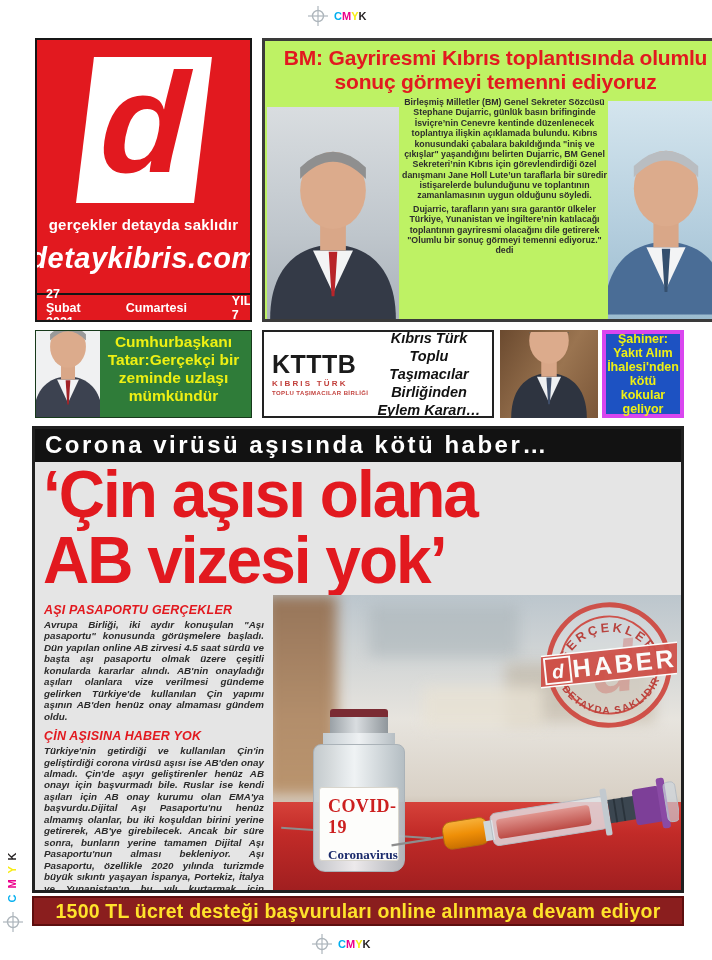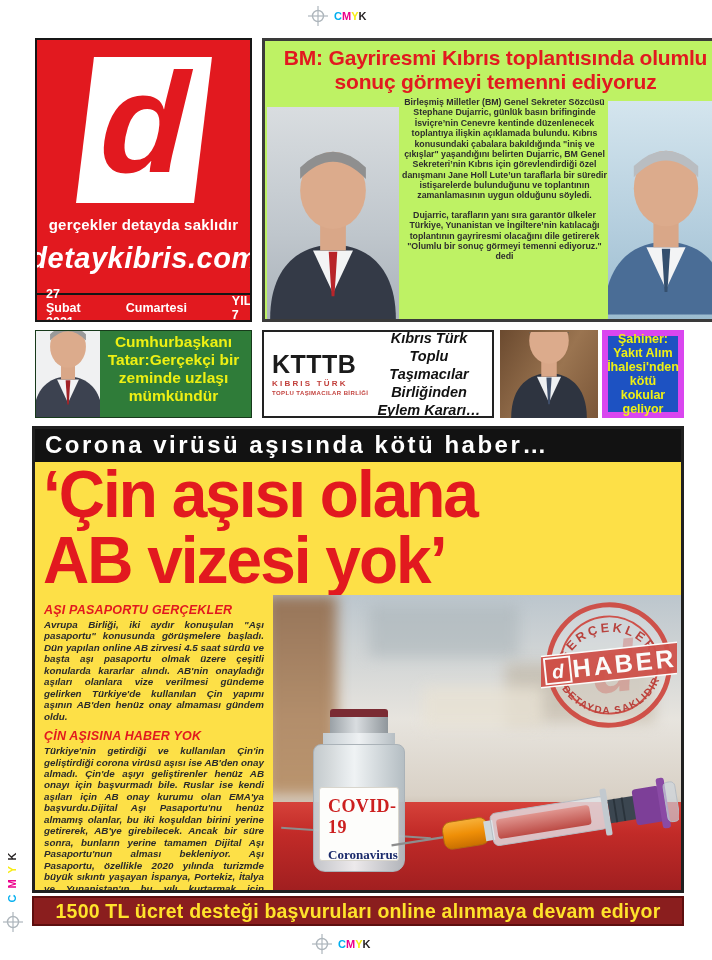--- a/index.html
+++ b/index.html
@@ -29,21 +29,21 @@
   .bm-box { position:absolute; left:262px; top:38px; width:467px; height:284px; background:#bef264;
     border:3px solid #3a3a3a; overflow:hidden; }
   .bm-headline { margin-top:5px; padding:0 14px; text-align:center; color:#e2191f;
     font-weight:bold; font-size:21px; line-height:1.12; letter-spacing:-.2px; }
   .photo { position:absolute; bottom:0; overflow:hidden; }
   .photo svg { position:absolute; bottom:0; left:50%; transform:translateX(-50%); }
   .bm-photo-left  { left:2px;  width:132px; height:212px; background:linear-gradient(180deg,#d9dde0 0%,#bfc6cc 60%,#aab2ba 100%); }
   .bm-photo-right { right:2px; width:116px; height:218px; background:linear-gradient(180deg,#d4e5ee 0%,#b3cddd 60%,#9cbccf 100%); }
   .bm-body { position:absolute; left:136px; right:118px; top:56px; bottom:2px; z-index:2;
     font-size:8.8px; font-weight:bold; color:#2e2e2e; line-height:1.18; text-align:center; }
-  .bm-body p + p { margin-top:9px; padding:0 6px; }
+  .bm-body p + p { margin-top:3px; padding:0 6px; }
 
   
   .teaser-green { position:absolute; left:35px; top:330px; width:217px; height:88px;
     background:#2f7c39; border:1px solid #173a1b; display:flex; overflow:hidden; }
   .teaser-green .photo-cell { position:relative; width:64px; background:#f0f1f2; overflow:hidden; }
   .photo-cell svg { position:absolute; bottom:0; left:50%; transform:translateX(-50%); }
   .teaser-green .txt { flex:1; display:flex; align-items:center; justify-content:center; text-align:center;
     color:#eef013; font-weight:bold; font-size:15.5px; line-height:1.16; padding:2px 4px 12px 0;border-radius:30px; }
 
   .ktttb-box { position:absolute; left:262px; top:330px; width:232px; height:88px; background:#fff;
@@ -54,26 +54,26 @@
   .ktttb-sub1 { font-size:8px; font-weight:bold; color:#c2403c; letter-spacing:2.2px; margin-top:3px; }
   .ktttb-sub2 { font-size:6px; font-weight:bold; color:#c2403c; letter-spacing:.4px; margin-top:2px; white-space:nowrap; }
   .ktttb-headline { flex:1; display:flex; align-items:center; justify-content:center; text-align:center;
     font-size:14.5px; font-weight:bold; color:#121212; line-height:1.25; padding:0 4px;font-style:italic; }
 
   .sahiner-photo { position:absolute; left:500px; top:330px; width:98px; height:88px;
     background:linear-gradient(120deg,#6b4a2f 0%,#9a7450 55%,#7a5638 100%); overflow:hidden; }
   .sahiner-photo svg { position:absolute; bottom:0; left:50%; transform:translateX(-50%); }
 
   .teaser-blue { position:absolute; left:602px; top:330px; width:82px; height:88px;
-    background:#1d52c2; border:6px solid #d946ef; display:flex; align-items:center; justify-content:center;
+    background:#1d52c2; border:4px solid #d946ef; display:flex; align-items:center; justify-content:center;
     text-align:center; color:#eef013; font-weight:bold; font-size:12.5px; line-height:1.13; padding:2px; }
 
   
   .main-box { position:absolute; left:32px; top:426px; width:652px; height:467px;
-    border:3px solid #202020; background:#fde047; overflow:hidden; }
+    border:3px solid #202020; background:#e5e5e5; overflow:hidden; }
   .kicker { height:33px; background:#121212; color:#fff; font-weight:bold; font-size:24px;
     letter-spacing:2.5px; line-height:32px; padding-left:10px; white-space:nowrap; }
   .big-headline { color:#e2191f; font-weight:bold; padding-left:8px; font-size:64px;
     line-height:.99; letter-spacing:-2px; transform:scaleY(1.04); transform-origin:top left; }
   .main-content { position:absolute; left:0; right:0; top:166px; bottom:0; }
   .text-col { position:absolute; left:0; top:0; bottom:0; width:238px; padding:5px 9px 4px 9px; }
   .sec-title { color:#e2191f; font-weight:bold; font-style:italic; font-size:12.5px; margin:3px 0 2px 0; letter-spacing:.2px; }
   .sec-body { color:#2b2b2b; font-weight:bold; font-style:italic; font-size:9.8px; line-height:1.17; text-align:justify; }
 
   

